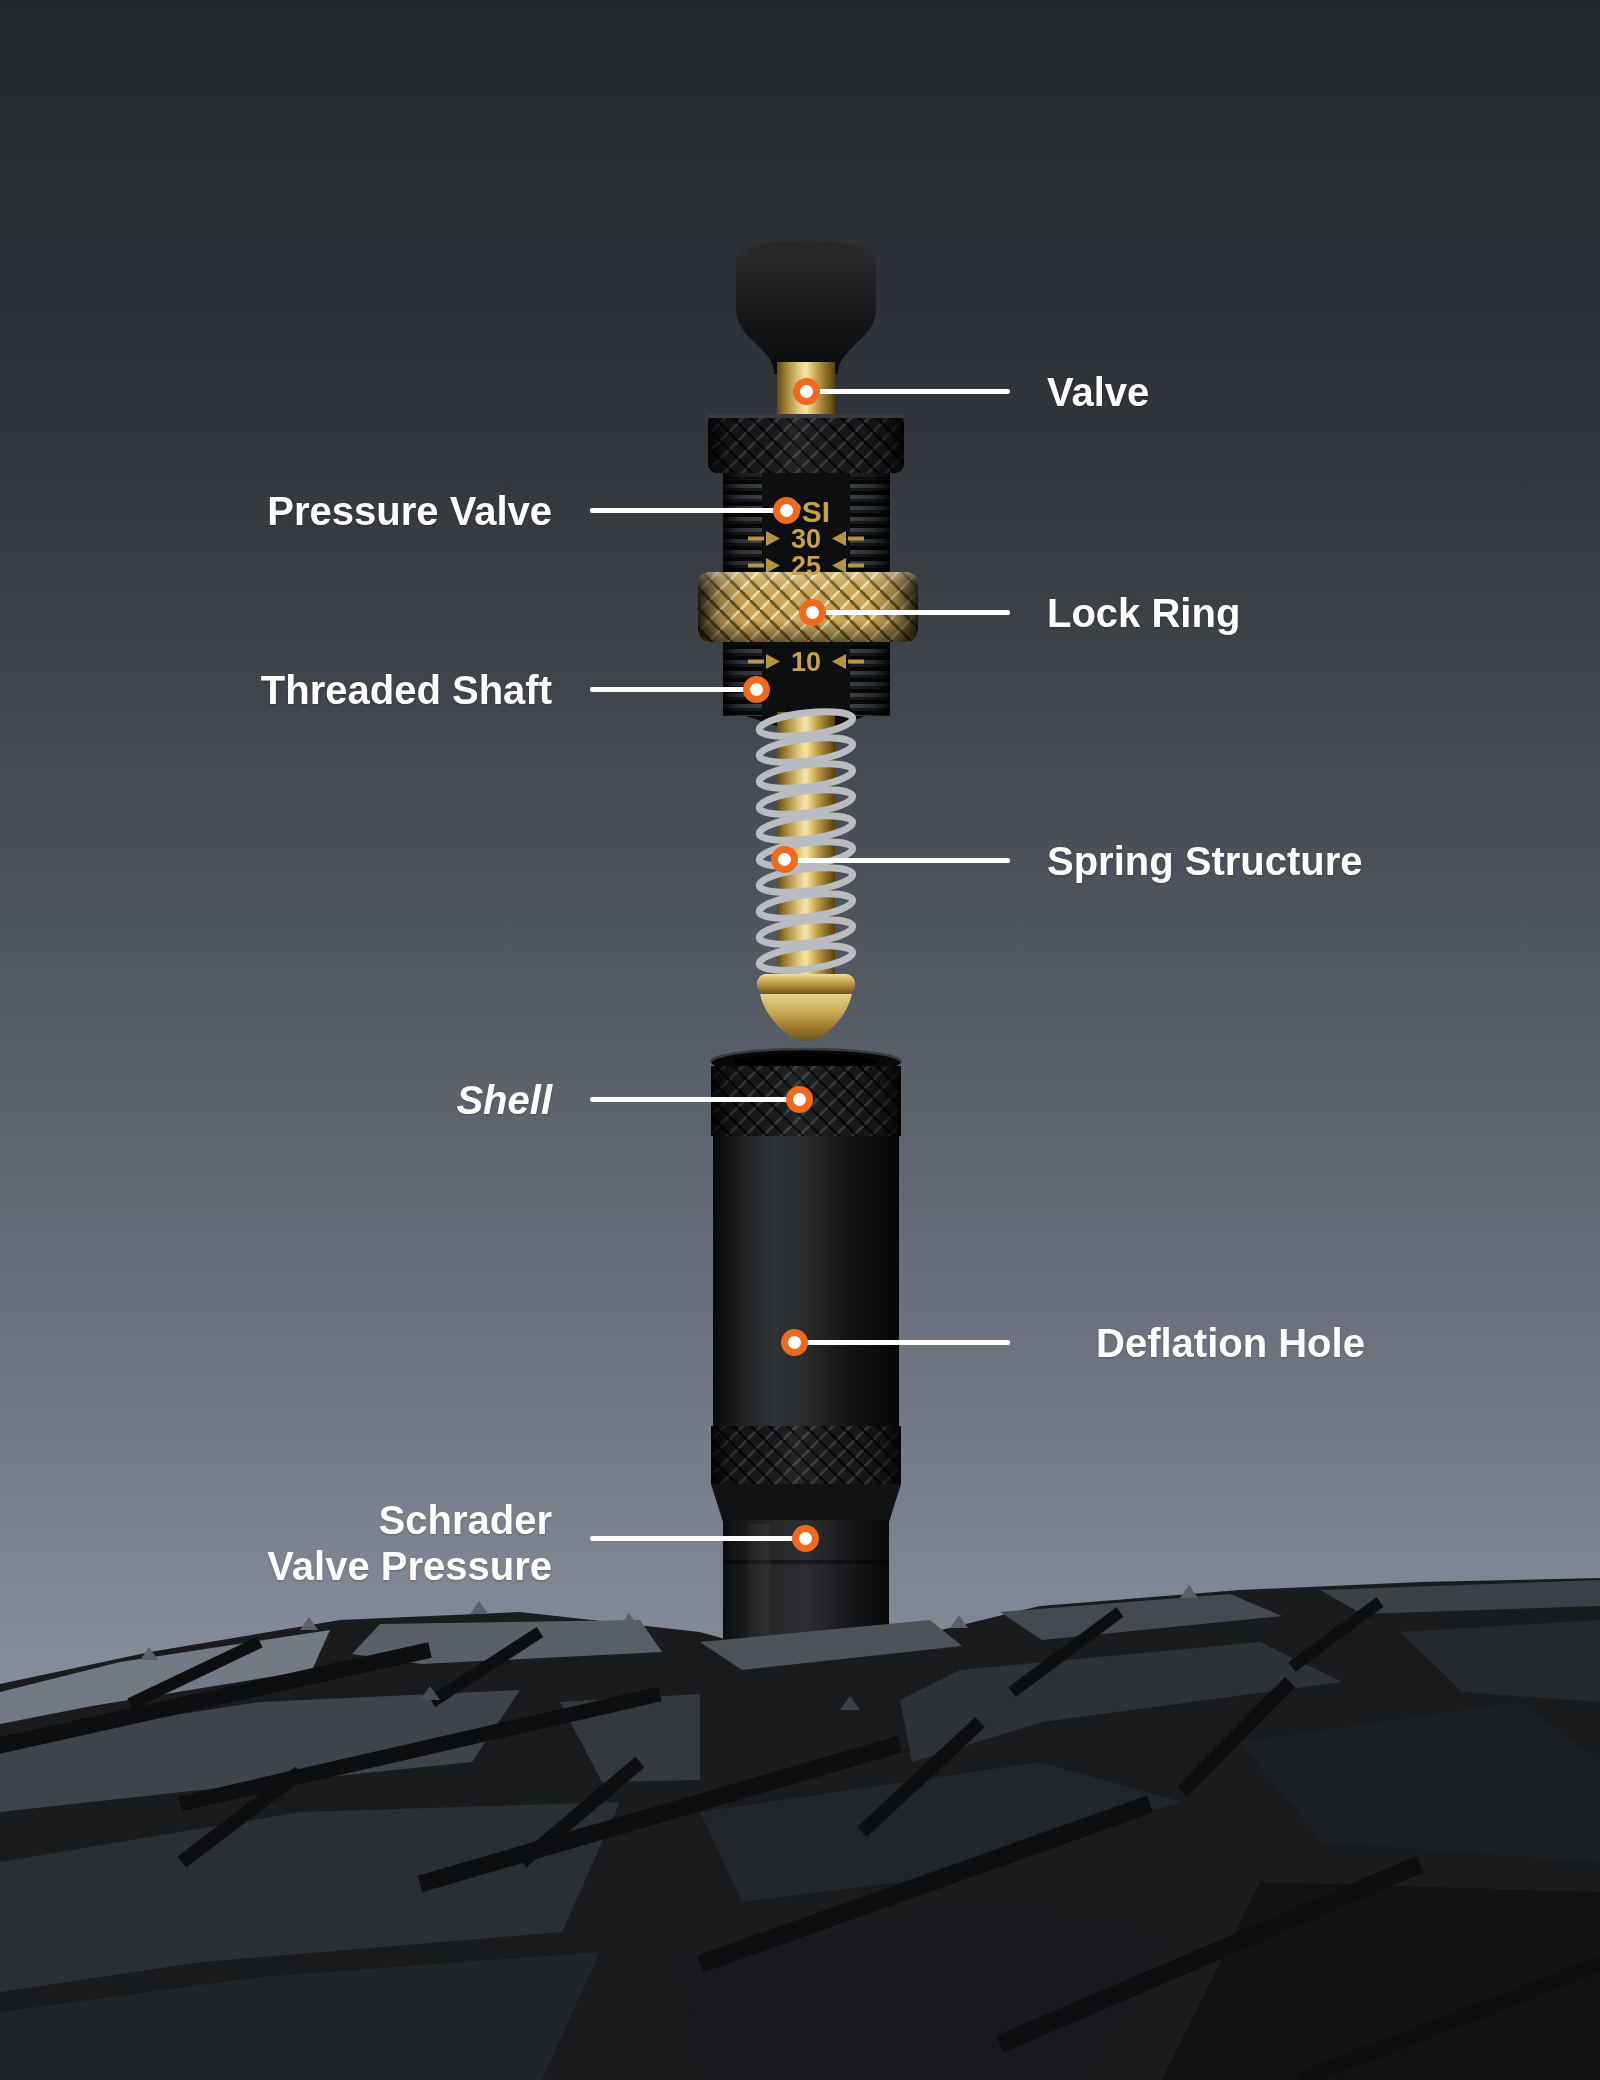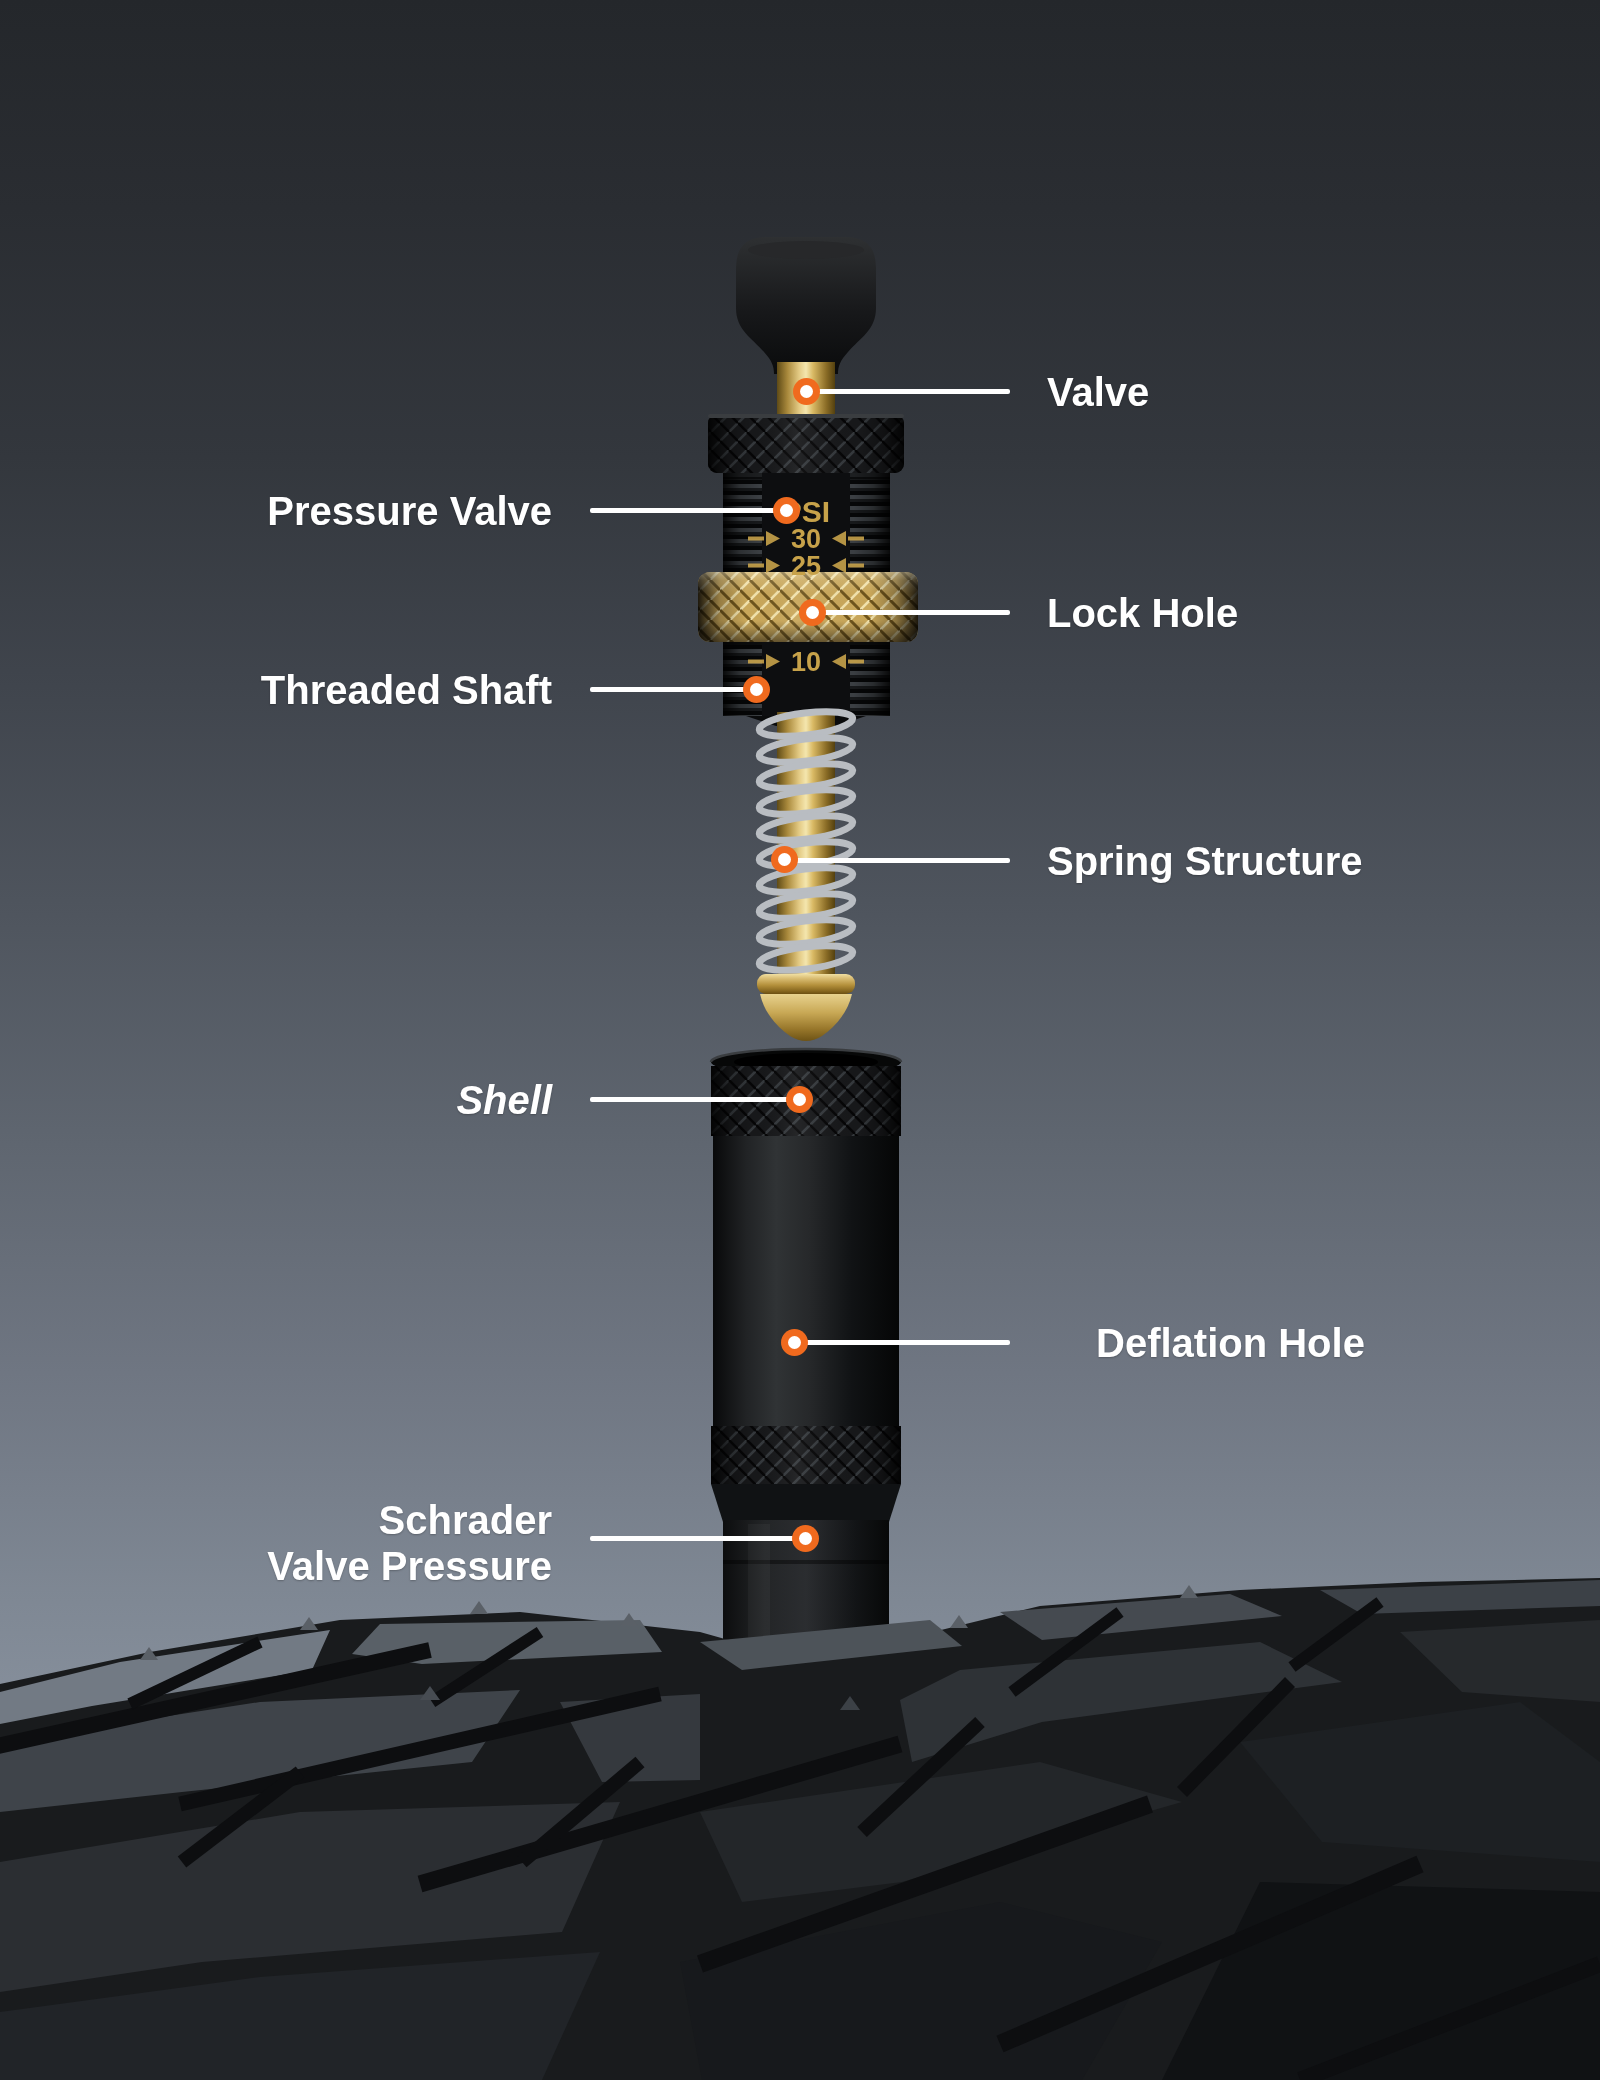--- a/index.html
+++ b/index.html
@@ -309,21 +309,21 @@
   <div class="callout-dot dt-pg"></div>
   <div class="callout-dot dt-lock"></div>
   <div class="callout-dot dt-thread"></div>
   <div class="callout-dot dt-spring"></div>
   <div class="callout-dot dt-shell"></div>
   <div class="callout-dot dt-defl"></div>
   <div class="callout-dot dt-schr"></div>
 
   <div class="callout-label lbl-piston">Valve</div>
   <div class="callout-label lbl-pg">Pressure Valve</div>
-  <div class="callout-label lbl-lock">Lock Hole</div>
+  <div class="callout-label lbl-lock">Lock Ring</div>
   <div class="callout-label lbl-thread">Threaded Shaft</div>
   <div class="callout-label lbl-spring">Spring Structure</div>
   <div class="callout-label lbl-shell">Shell</div>
   <div class="callout-label lbl-defl">Deflation Hole</div>
   <div class="callout-label multiline lbl-schr">
     <div>Schrader</div>
     <div>Valve Pressure</div>
   </div>
 
 </div>

